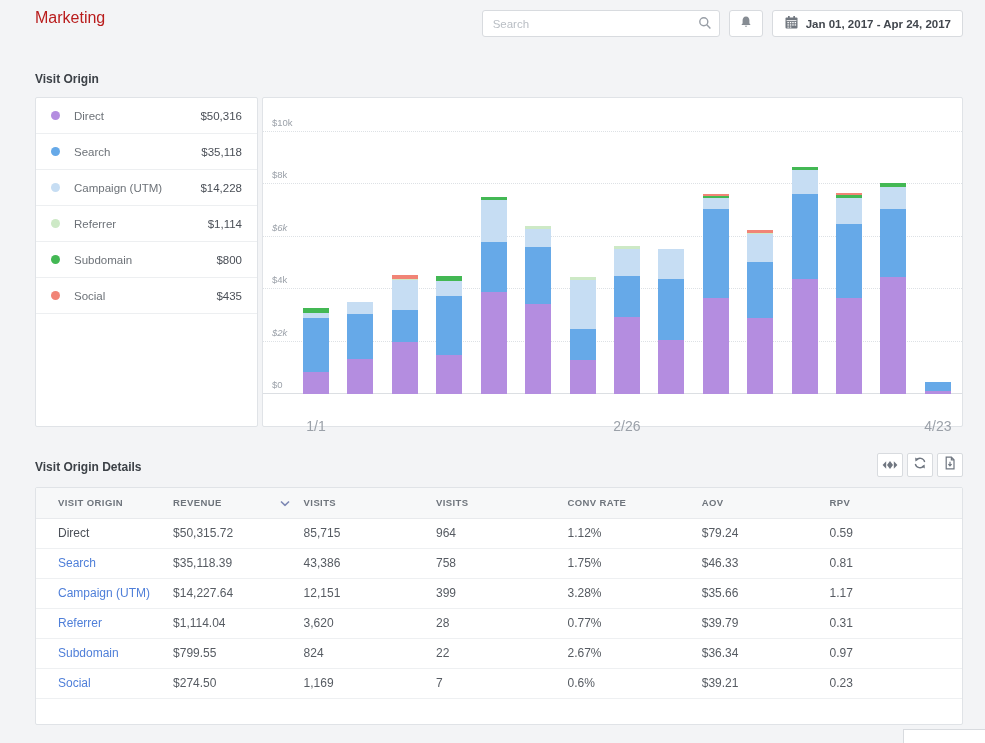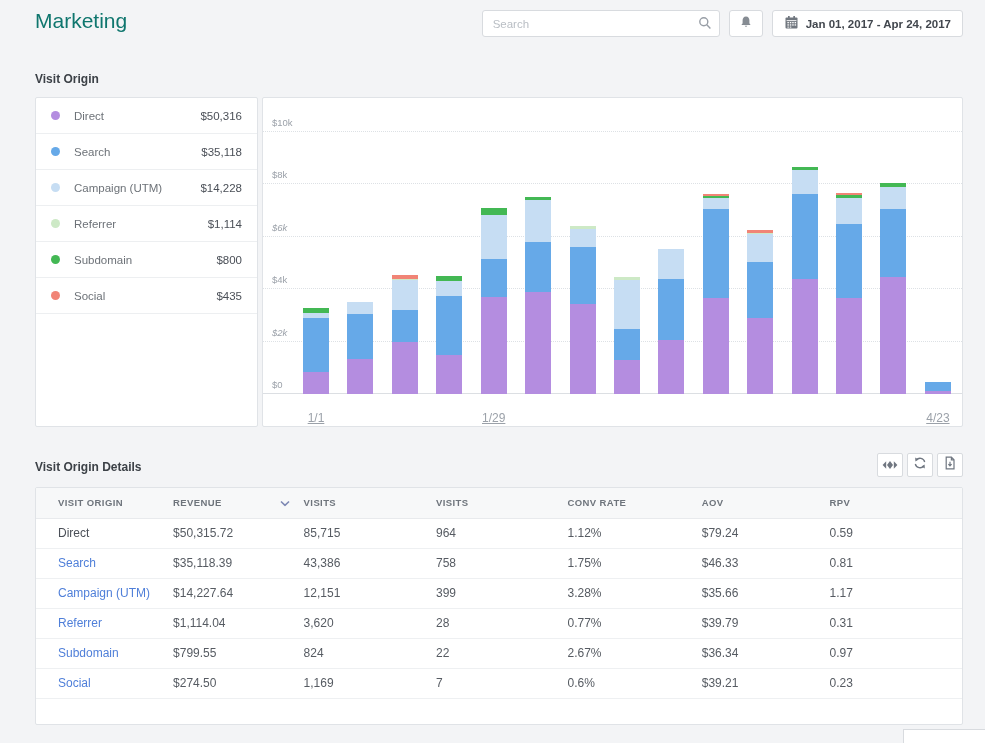--- a/index.html
+++ b/index.html
@@ -2,21 +2,21 @@
 <html><head>
 <meta charset="utf-8">
 <style>
   * { box-sizing: border-box; margin: 0; padding: 0; }
   html,body { background:#e9ebee; }
   .page {
     position:relative; width:985px; height:743px; overflow:hidden;
     background:#f3f4f6; font-family:"Liberation Sans", sans-serif;
   }
   
-  .page-title { position:absolute; left:35px; top:9px; font-size:21px; font-weight:400; color:#0f766e; }
+  .page-title { position:absolute; left:35px; top:9px; font-size:16px; font-weight:400; color:#b91c1c; }
   .header-controls { position:absolute; top:10px; right:22px; display:flex; gap:9px; align-items:center; }
   .search-box { position:relative; width:238px; height:27px; }
   .search-box input {
     width:100%; height:100%; border:1px solid #d8dbdf; border-radius:3px; background:#fff;
     font-family:"Liberation Sans",sans-serif; font-size:11.5px; color:#555; padding:0 30px 0 10px; outline:none;
   }
   .search-box input::placeholder { color:#b9bec4; }
   .search-box .mag { position:absolute; right:8px; top:6px; }
   .icon-btn {
     height:27px; background:#fff; border:1px solid #d8dbdf; border-radius:3px;
@@ -40,21 +40,21 @@
     position:absolute; left:262px; top:97px; width:701px; height:330px;
     background:#fff; border:1px solid #e0e3e7; border-radius:2px;
   }
   .chart-plot { position:absolute; top:34px; left:0; right:0; height:262px; }
   .gridline { position:absolute; left:0; right:0; height:0; border-top:1px dotted #dde1e5; }
   .gridline.base { border-top:1px solid #dcdfe3; }
   .ytick { position:absolute; left:9px; font-size:9.5px; color:#9ba1a9; }
   .chart-bars { position:absolute; left:40px; right:11px; top:0; bottom:0; display:flex; justify-content:space-between; align-items:flex-end; }
   .bar { position:relative; width:26px; display:flex; flex-direction:column-reverse; cursor:pointer; }
   .bar-seg { width:100%; }
-  .bar-label { position:absolute; top:100%; margin-top:17px; left:50%; transform:translateX(-50%); font-size:12px; color:#9ba1a9; white-space:nowrap;text-decoration:underline; }
+  .bar-label { position:absolute; top:100%; margin-top:24px; left:50%; transform:translateX(-50%); font-size:14px; color:#9ba1a9; white-space:nowrap; }
   
   .details-toolbar { position:absolute; top:453px; right:22px; display:flex; gap:4px; }
   .tool-btn { width:26px; height:24px; border-radius:2px; }
   
   .table-card {
     position:absolute; left:35px; top:487px; width:928px; height:238px;
     background:#fff; border:1px solid #e0e3e7; border-radius:2px; overflow:hidden;
   }
   table { width:100%; border-collapse:collapse; table-layout:fixed; }
   thead th {
@@ -190,43 +190,43 @@
             <div class="bar-seg" style="height: 1.6px; background: rgb(205, 233, 198);"></div>
             <div class="bar-seg" style="height: 3.7px; background: rgb(241, 132, 118);"></div>
           </div>
           <div class="bar">
             <div class="bar-seg" style="height: 39.3px; background: rgb(180, 141, 224);"></div>
             <div class="bar-seg" style="height: 59px; background: rgb(102, 169, 232);"></div>
             <div class="bar-seg" style="height: 14.4px; background: rgb(198, 221, 243);"></div>
             <div class="bar-seg" style="height: 5.2px; background: rgb(67, 184, 84);"></div>
           </div>
           <div class="bar">
-            <div class="bar-seg" style="height: 96.9px; background: rgb(180, 141, 224);"></div>
-            <div class="bar-seg" style="height: 38px; background: rgb(102, 169, 232);"></div>
-            <div class="bar-seg" style="height: 44.5px; background: rgb(198, 221, 243);"></div>
-            <div class="bar-seg" style="height: 6.6px; background: rgb(67, 184, 84);"></div>
-            <span class="bar-label">1/29</span>
-          </div>
-          <div class="bar">
             <div class="bar-seg" style="height: 102.2px; background: rgb(180, 141, 224);"></div>
             <div class="bar-seg" style="height: 49.8px; background: rgb(102, 169, 232);"></div>
             <div class="bar-seg" style="height: 41.9px; background: rgb(198, 221, 243);"></div>
             <div class="bar-seg" style="height: 3.1px; background: rgb(67, 184, 84);"></div>
           </div>
           <div class="bar">
             <div class="bar-seg" style="height: 90.4px; background: rgb(180, 141, 224);"></div>
             <div class="bar-seg" style="height: 56.3px; background: rgb(102, 169, 232);"></div>
             <div class="bar-seg" style="height: 18.3px; background: rgb(198, 221, 243);"></div>
             <div class="bar-seg" style="height: 3.1px; background: rgb(205, 233, 198);"></div>
           </div>
           <div class="bar">
             <div class="bar-seg" style="height: 34.1px; background: rgb(180, 141, 224);"></div>
             <div class="bar-seg" style="height: 31.4px; background: rgb(102, 169, 232);"></div>
             <div class="bar-seg" style="height: 48.5px; background: rgb(198, 221, 243);"></div>
             <div class="bar-seg" style="height: 2.6px; background: rgb(205, 233, 198);"></div>
+          </div>
+          <div class="bar">
+            <div class="bar-seg" style="height: 77.3px; background: rgb(180, 141, 224);"></div>
+            <div class="bar-seg" style="height: 40.6px; background: rgb(102, 169, 232);"></div>
+            <div class="bar-seg" style="height: 27.5px; background: rgb(198, 221, 243);"></div>
+            <div class="bar-seg" style="height: 2.6px; background: rgb(205, 233, 198);"></div>
+            <span class="bar-label">2/26</span>
           </div>
           <div class="bar">
             <div class="bar-seg" style="height: 53.7px; background: rgb(180, 141, 224);"></div>
             <div class="bar-seg" style="height: 61.6px; background: rgb(102, 169, 232);"></div>
             <div class="bar-seg" style="height: 30.1px; background: rgb(198, 221, 243);"></div>
           </div>
           <div class="bar">
             <div class="bar-seg" style="height: 95.6px; background: rgb(180, 141, 224);"></div>
             <div class="bar-seg" style="height: 89.1px; background: rgb(102, 169, 232);"></div>
             <div class="bar-seg" style="height: 11.8px; background: rgb(198, 221, 243);"></div>

